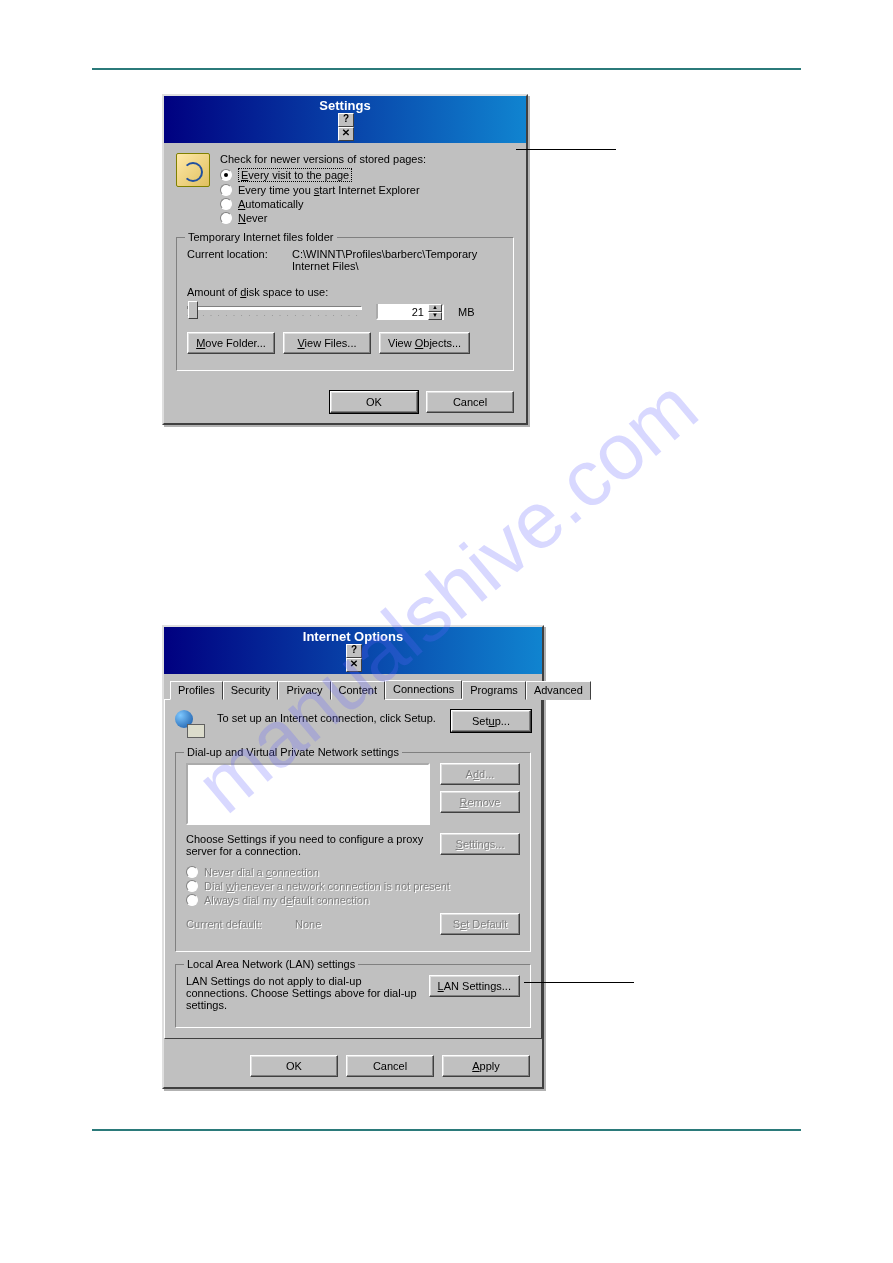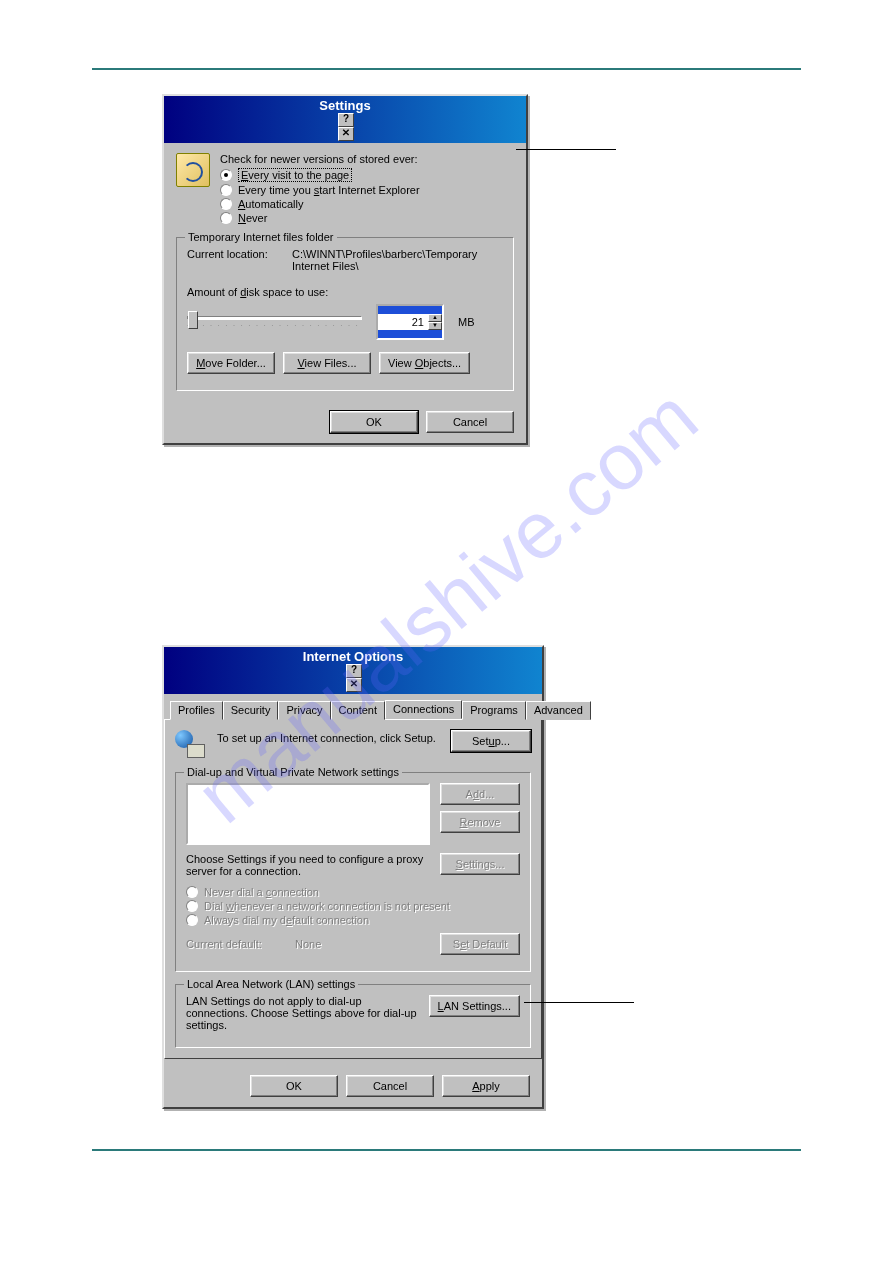--- a/index.html
+++ b/index.html
@@ -23,21 +23,21 @@
   .focus-rect { border:1px dotted #000; padding:0 2px; }
   .fieldset { border:1px solid; border-color:#808080 #fff #fff #808080; padding:10px 10px 16px; margin-top:12px; position:relative; }
   .legend { position:absolute; top:-7px; left:8px; background:#c0c0c0; padding:0 3px; }
   .row2 { display:flex; gap:10px; margin-bottom:6px; }
   .lbl { width:95px; }
   .slider-row { display:flex; align-items:center; gap:14px; margin-top:6px; }
   .slider { width:175px; }
   .strack { height:4px; background:#fff; border:1px solid; border-color:#808080 #fff #fff #808080; position:relative; }
   .sthumb { position:absolute; left:0; top:-6px; width:10px; height:18px; background:#c0c0c0; border:1px solid; border-color:#fff #404040 #404040 #fff; }
   .sticks { font-size:6px; letter-spacing:2px; color:#404040; margin-top:2px; overflow:hidden; height:6px; }
-  .spin { display:flex; align-items:center; border:2px inset #fff; background:#1d4ed8; height:36px; }
+  .spin { display:flex; align-items:center; border:2px inset #fff; background:#701a75; height:16px; }
   .spin input { border:0; width:50px; text-align:right; font-family:inherit; font-size:11px; padding:0 4px; height:16px; outline:none; }
   .spin-btns { display:flex; flex-direction:column; }
   .spin-btns .sb { width:14px; height:8px; background:#c0c0c0; border:1px solid; border-color:#fff #404040 #404040 #fff; font-size:6px; text-align:center; line-height:4px; }
   .btns-row { display:flex; gap:8px; margin-top:12px; }
   .btn { min-width:88px; height:22px; background:#c0c0c0; border:1px solid; border-color:#fff #404040 #404040 #fff; padding:0 8px; font-family:inherit; font-size:11px; text-align:center; cursor:default; box-shadow:inset -1px -1px 0 #808080, inset 1px 1px 0 #dfdfdf; }
   .btn.default { box-shadow:0 0 0 1px #000, inset -1px -1px 0 #808080, inset 1px 1px 0 #dfdfdf; }
   .btn.disabled { color:#808080; text-shadow:1px 1px 0 #fff; }
   .dlg-footer { display:flex; justify-content:flex-end; gap:8px; padding:10px 12px; }
   u { text-decoration:underline; }
   .spacer { height:200px; }
@@ -65,21 +65,21 @@
     <div class="dialog" style="width:366px;">
       <div class="titlebar">
         <span class="ttl">Settings</span>
         <div class="tbtn">?</div>
         <div class="tbtn">✕</div>
       </div>
       <div class="body2">
         <div class="icon-box">
           <div class="page-icon"></div>
           <div style="flex:1;">
-            <div>Check for newer versions of stored ever:</div>
+            <div>Check for newer versions of stored pages:</div>
             <div class="radios">
               <div class="radio-row">
                 <div class="radio">
                     <div class="dot"></div>
                   </div>
                 <span class="focus-rect"><u>E</u><span>very visit to the page</span></span>
               </div>
               <div class="radio-row">
                 <div class="radio"></div>
                 <span>Every time you <u>s</u>tart Internet Explorer</span>

